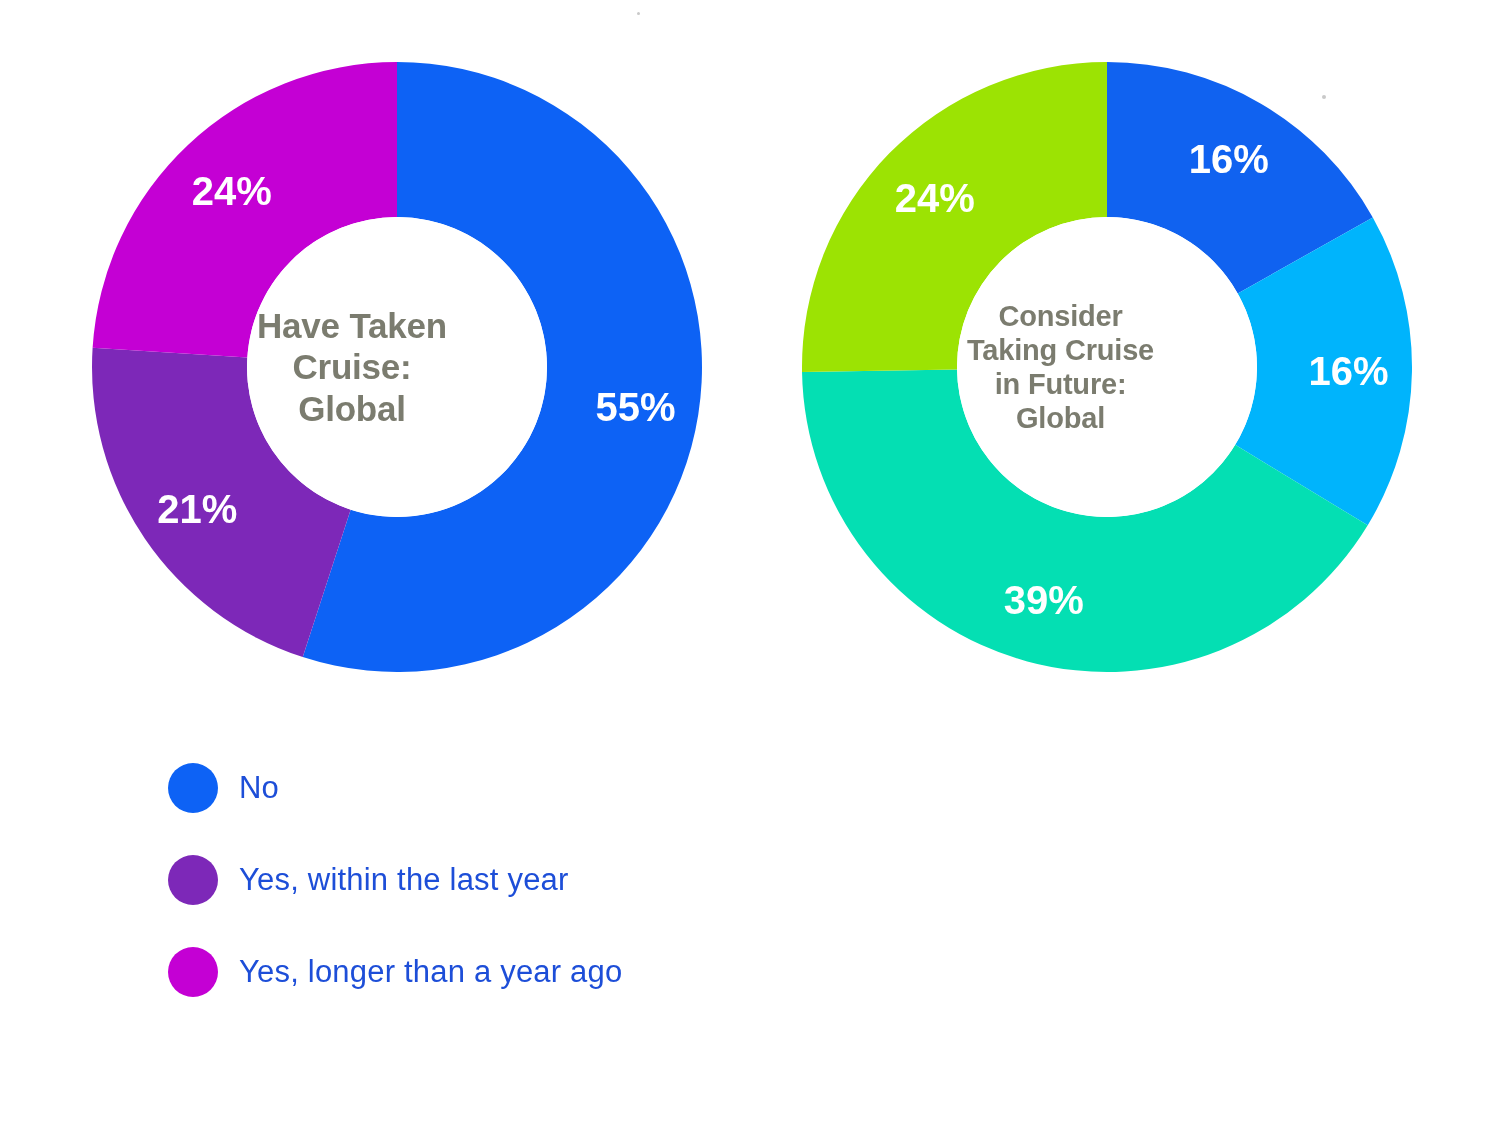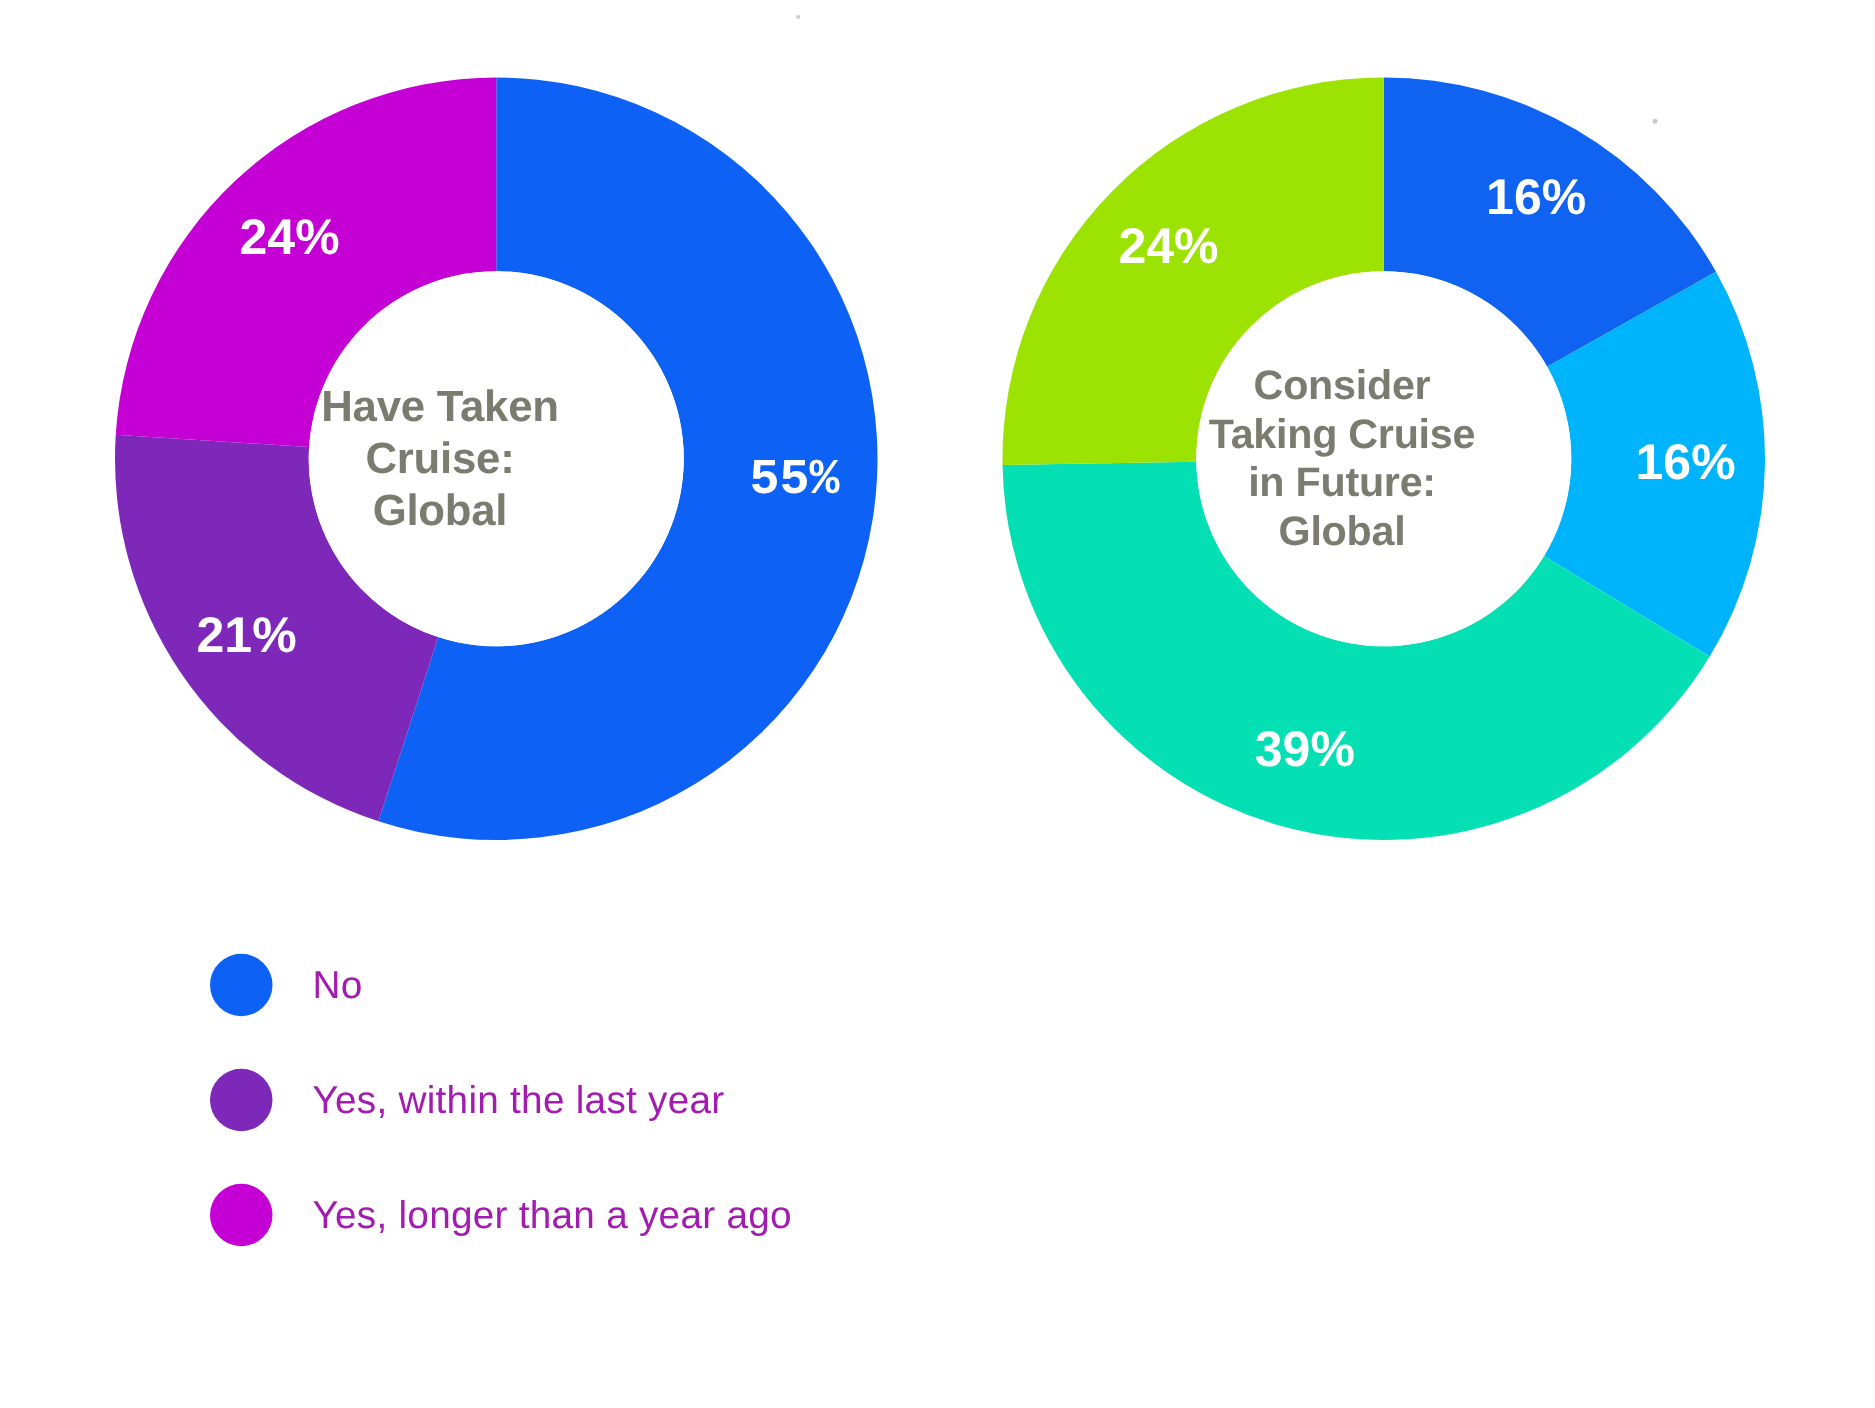--- a/index.html
+++ b/index.html
@@ -67,21 +67,21 @@
   }
   .center-label-text {
     color: #7b7c6f;
     font-weight: bold;
     line-height: 1.18;
     letter-spacing: -0.2px;
     padding: 0 10px;
     white-space: pre-line;
   }
   .center-label-text.size-a { font-size: 35px; }
-  .center-label-text.size-b { font-size: 33px; }
+  .center-label-text.size-b { font-size: 29px; }
 
   
   .pct {
     position: absolute;
     color: #ffffff;
     font-size: 40px;
     font-weight: bold;
     letter-spacing: 0px;
     white-space: nowrap;
     transform: translate(-50%, -50%);
@@ -99,22 +99,22 @@
     align-items: center;
     height: 92px;
   }
   .legend-swatch {
     width: 50px;
     height: 50px;
     border-radius: 50%;
     flex: 0 0 auto;
   }
   .legend-text {
-    margin-left: 32px;
-    color: #a21caf;
+    margin-left: 21px;
+    color: #1d4ed8;
     font-size: 31px;
     letter-spacing: 0.2px;
     white-space: nowrap;
   }
 
   
   .speck {
     position: absolute;
     background: #c9c9c9;
     border-radius: 50%;
@@ -135,21 +135,21 @@
             <path d="M 2.6018478293771636 287.84889154355943 A 305 305 0 0 1 306.99999999999994 2 L 307 157 A 150 150 0 0 0 157.29599073575926 297.581422070603 Z" fill="#c400d4"></path>
           </g>
       </svg>
 
       <div class="center-label">
         <div class="center-label-text size-a">Have Taken
 Cruise:
 Global</div>
       </div>
 
-      <div class="pct" id="pct-1-0" style="left: 545.527px; top: 325px; font-family: Liberation Mono, monospace;">55%</div>
+      <div class="pct" id="pct-1-0" style="left: 545.527px; top: 347px;">55%</div>
       <div class="pct" id="pct-1-1" style="left: 107.26px; top: 449px;">21%</div>
       <div class="pct" id="pct-1-2" style="left: 141.682px; top: 130.954px;">24%</div>
     </div>
 
     <div class="legend legend-left">
       <div class="legend-item">
         <span class="legend-swatch" id="sw-1-0" style="background: rgb(13, 98, 245);"></span>
         <span class="legend-text">No</span>
       </div>
       <div class="legend-item">

